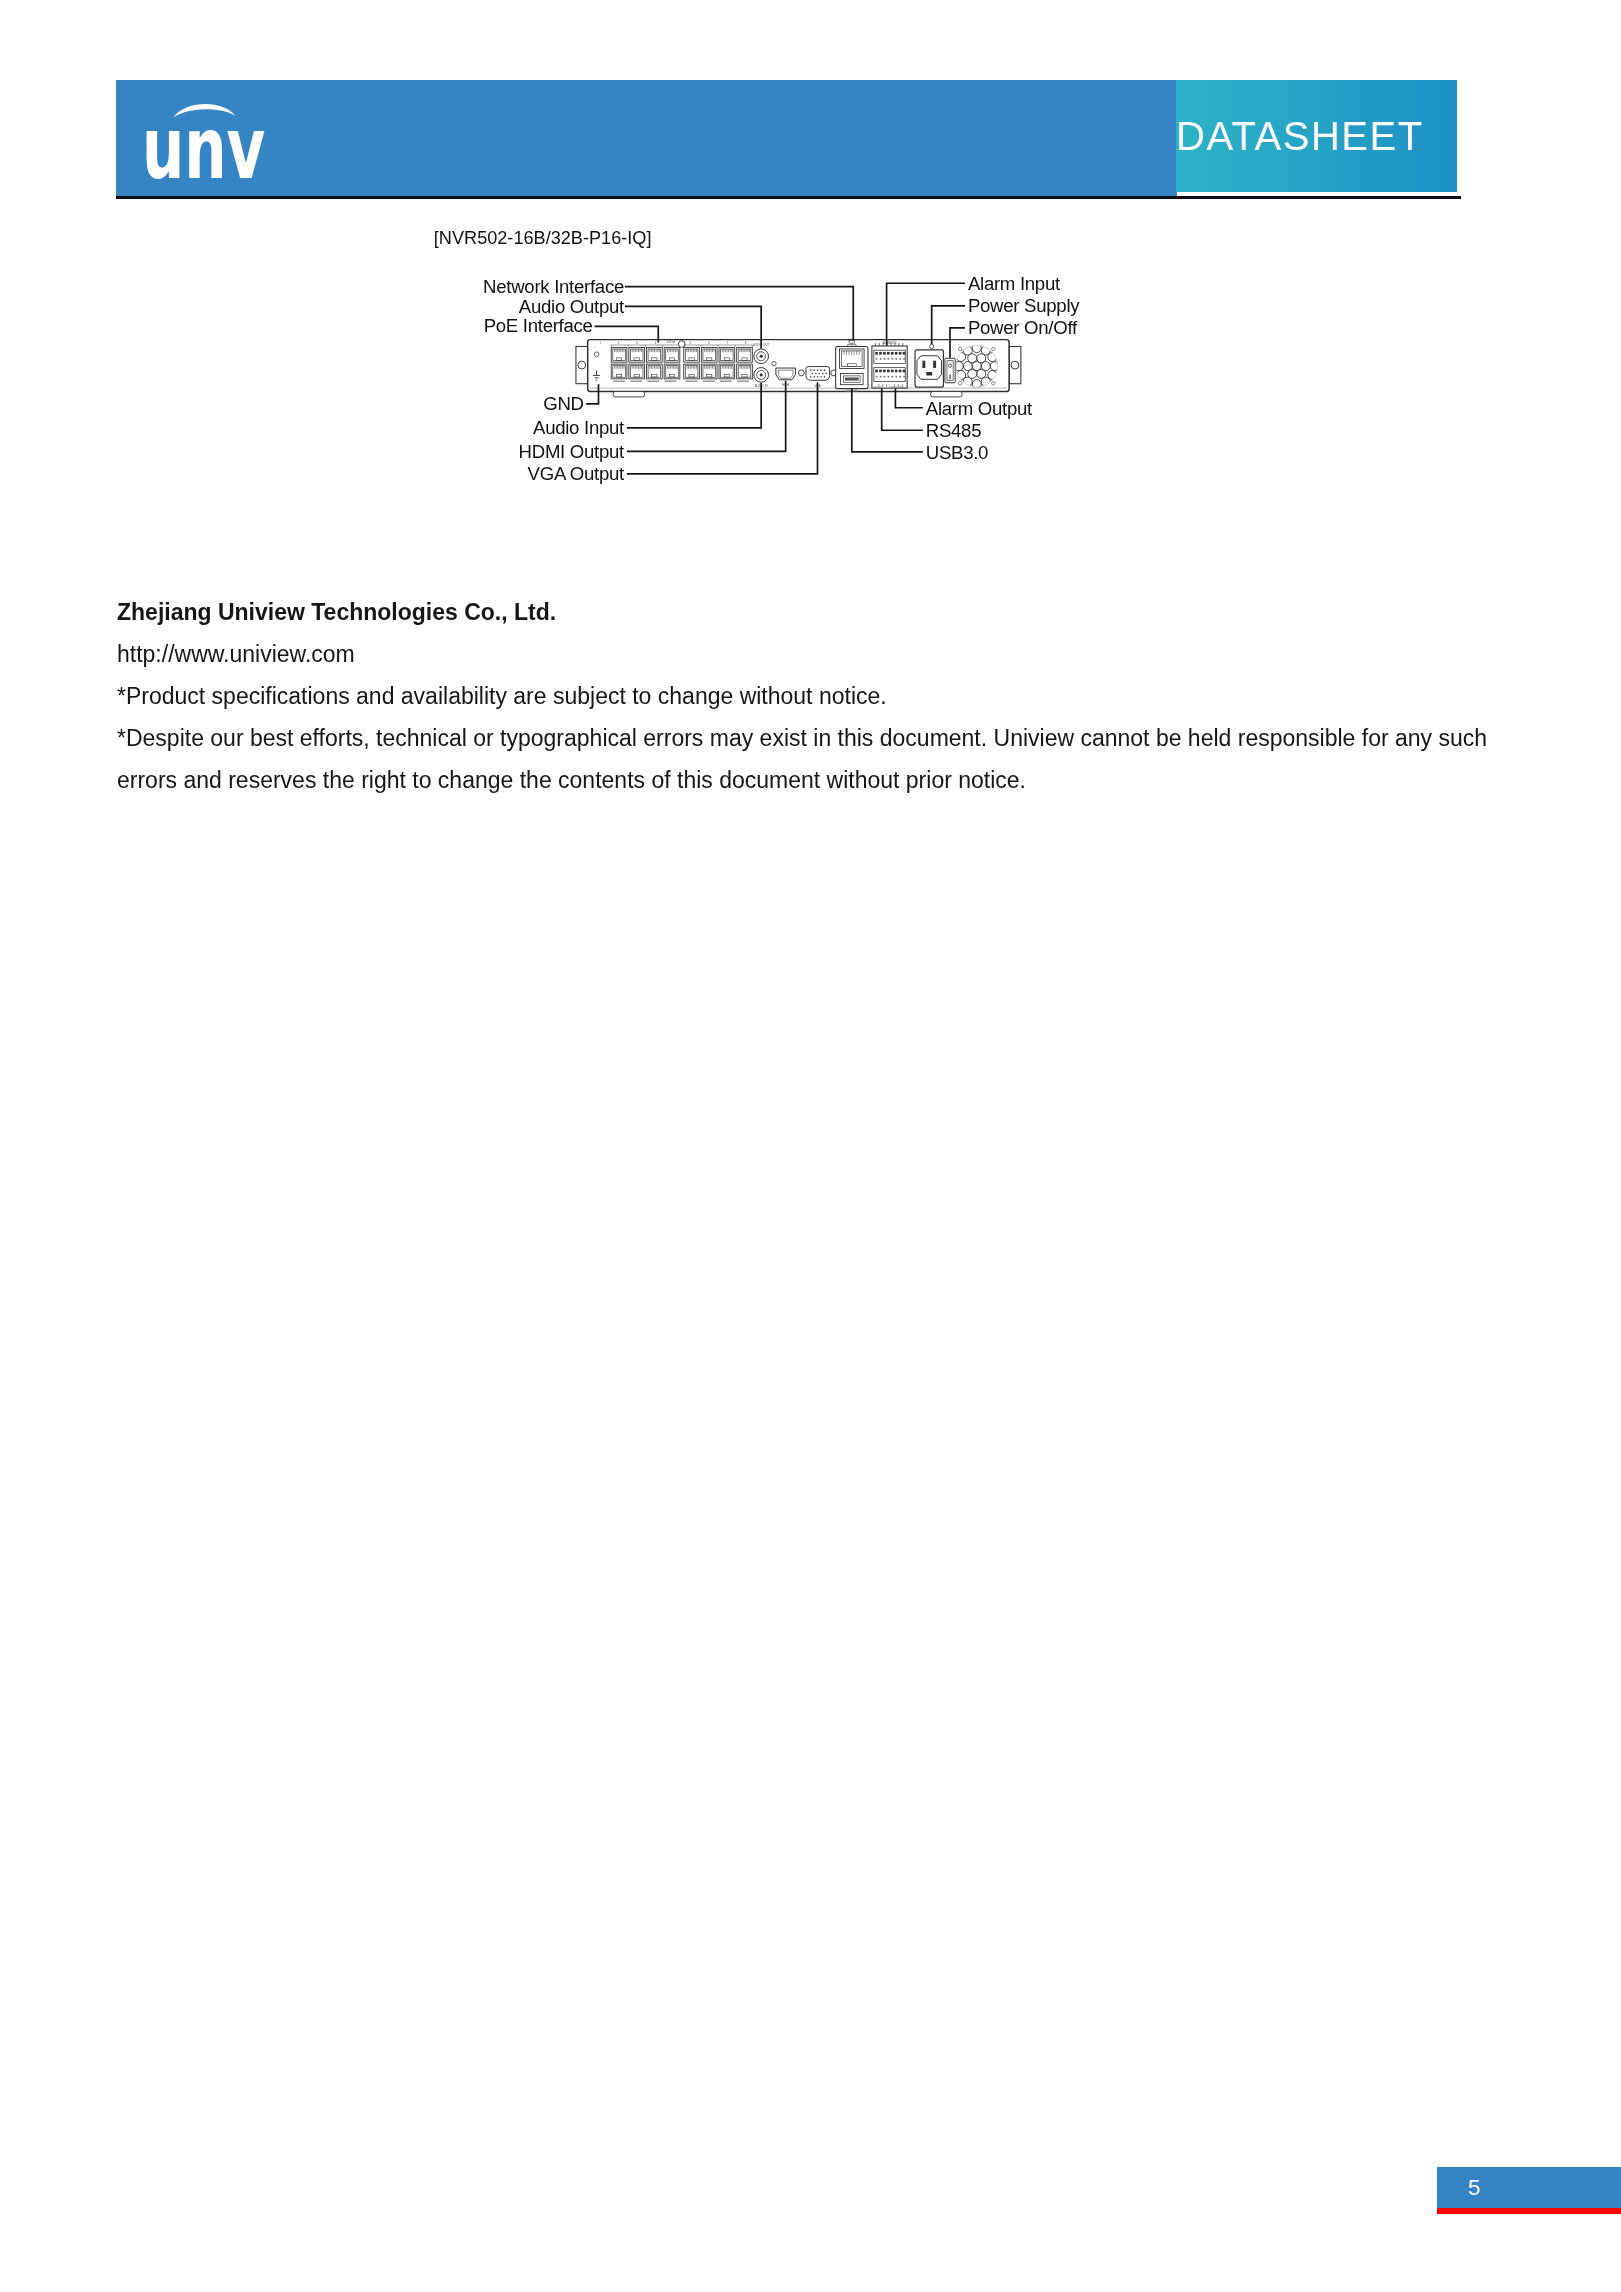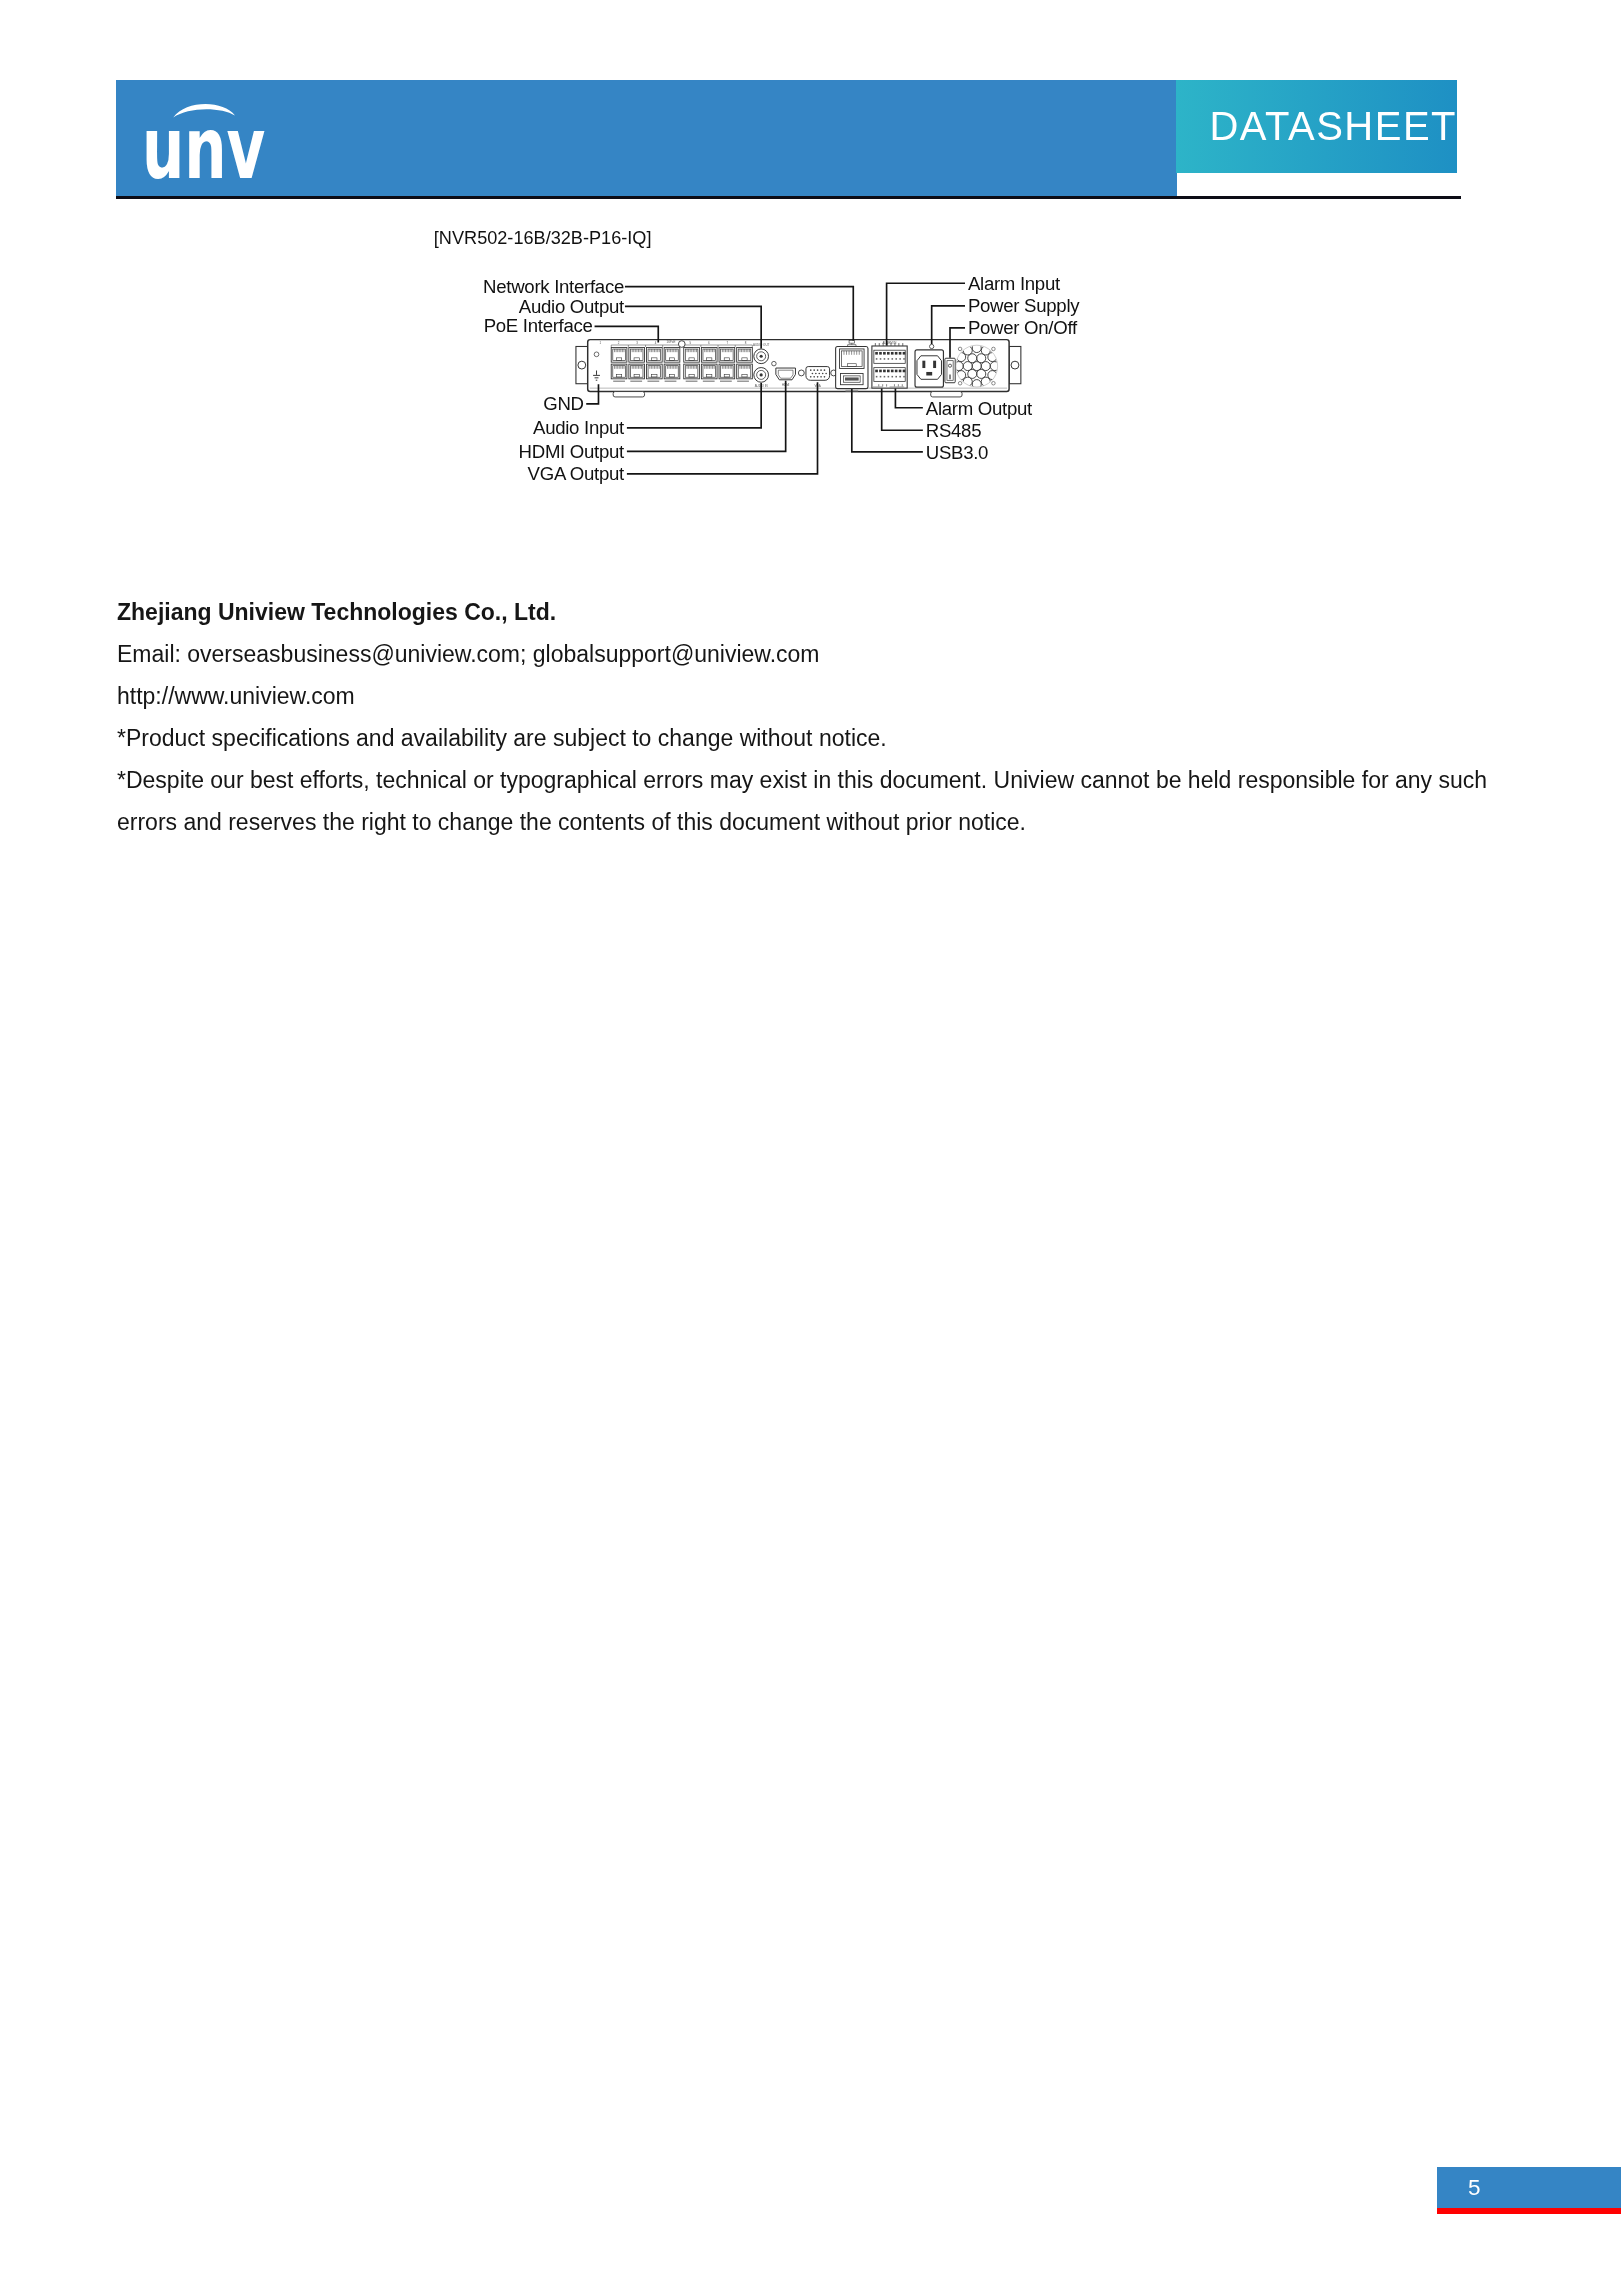--- a/index.html
+++ b/index.html
@@ -5,23 +5,23 @@
   html,body{margin:0;padding:0;}
   body{
     width:1621px;height:2293px;position:relative;background:#ffffff;
     font-family:"Liberation Sans","DejaVu Sans",sans-serif;color:#161616;
     overflow:hidden;
   }
   
   .header-bar{position:absolute;left:116px;top:80px;width:1061px;height:116px;background:#3585c5;}
   .logo-svg{position:absolute;left:137px;top:93px;}
   .datasheet-box{
-    position:absolute;left:1176px;top:80px;width:281px;height:93px;
+    position:absolute;left:1176px;top:80px;width:281px;height:112px;
     background:linear-gradient(90deg,#2db4c8,#1e90c4);
-    display:flex;align-items:center;justify-content:flex-end;
+    display:flex;align-items:center;justify-content:flex-start;
   }
   .datasheet-box span{
     color:#ffffff;font-size:40px;font-weight:400;letter-spacing:1.5px;
   }
   .header-rule{position:absolute;left:116px;top:196px;width:1345px;height:2.9px;background:#0c0c16;}
   
   .diagram{position:absolute;left:426px;top:223px;}
   .diagram text{font-family:"Liberation Sans","DejaVu Sans",sans-serif;}
   .callout{font-size:19px;font-weight:500;fill:#111;letter-spacing:-0.3px;}
   .model-label{font-size:18.5px;font-weight:500;fill:#111;}
@@ -293,21 +293,20 @@
   <text class="callout" x="553" y="68">Alarm Input</text>
   <text class="callout" x="553" y="91">Power Supply</text>
   <text class="callout" x="553" y="113.5">Power On/Off</text>
   <text class="callout" x="510" y="195.5">Alarm Output</text>
   <text class="callout" x="510" y="218.5">RS485</text>
   <text class="callout" x="510" y="240.5">USB3.0</text>
 </svg>
 
 <div class="footer-block">
   <p class="bold">Zhejiang Uniview Technologies Co., Ltd.</p>
-  <p>Email: overseasbusiness@uniview.com; globalsupport@uniview.com</p>
   <p>http://www.uniview.com</p>
   <p>*Product specifications and availability are subject to change without notice.</p>
   <p>*Despite our best efforts, technical or typographical errors may exist in this document. Uniview cannot be held responsible for any such errors and reserves the right to change the contents of this document without prior notice.</p>
 </div>
 
 <div class="page-badge">
   <span>5</span>
 </div>
 <div class="page-rule"></div>
 

